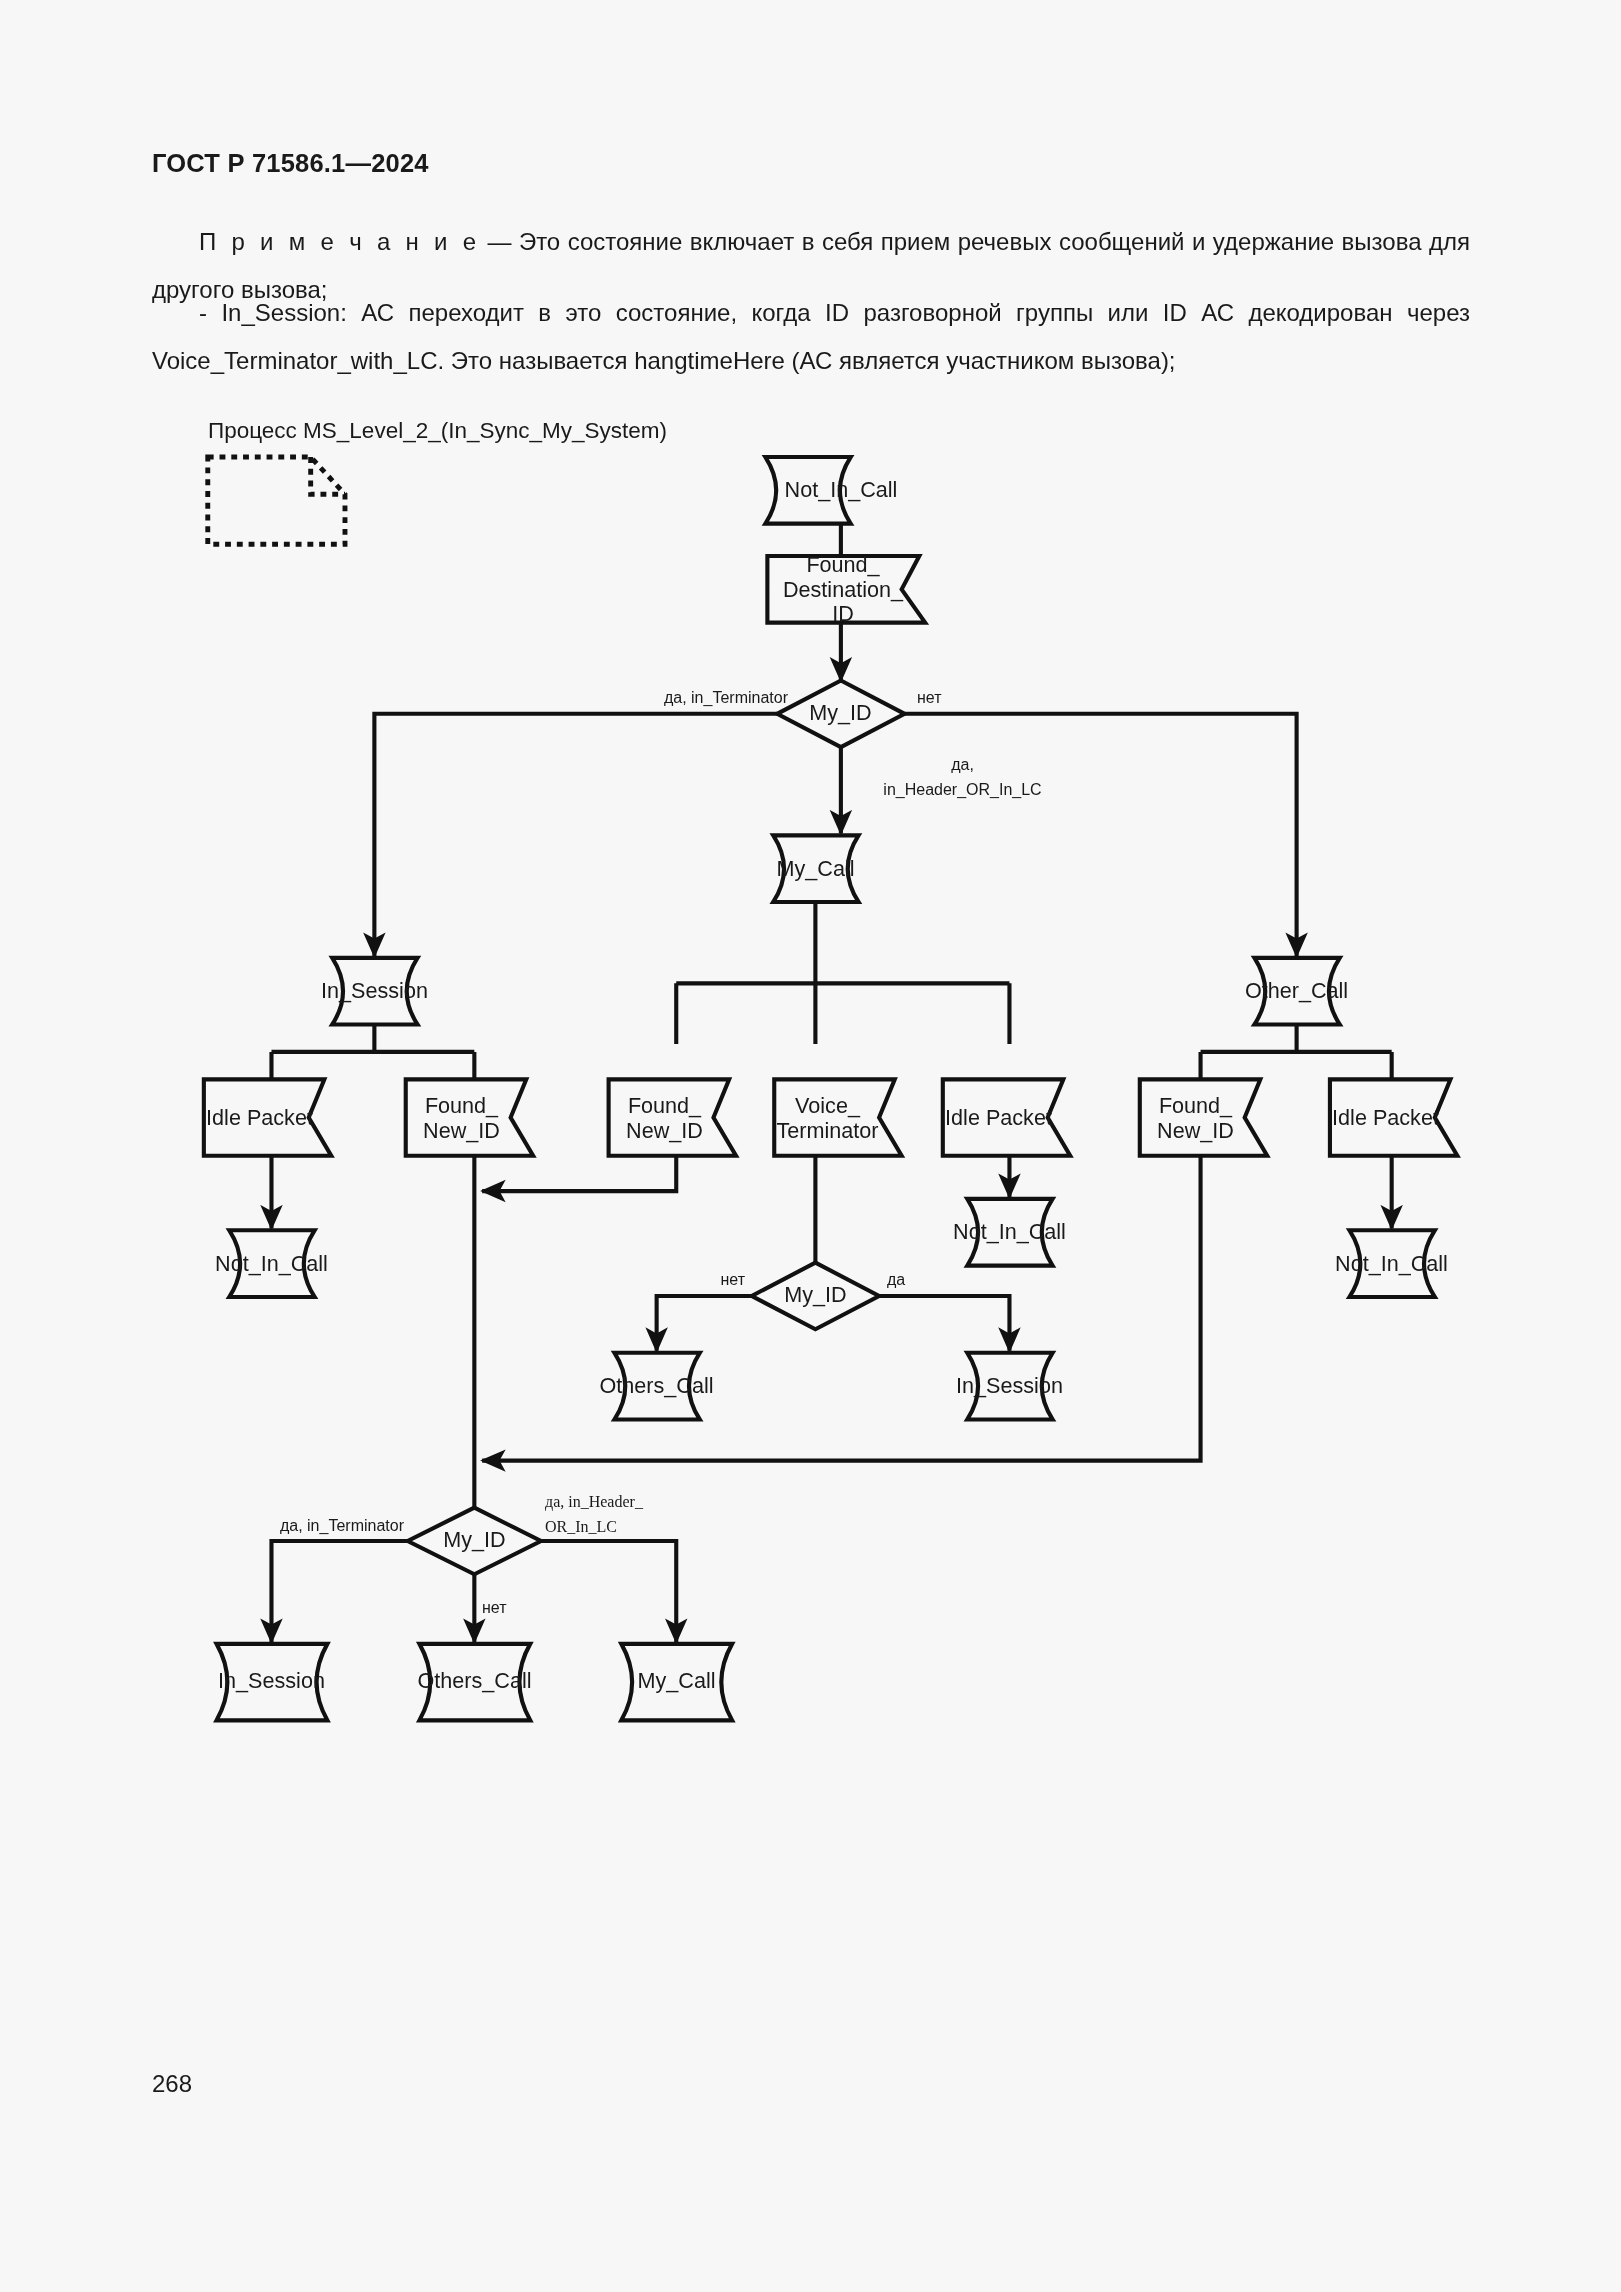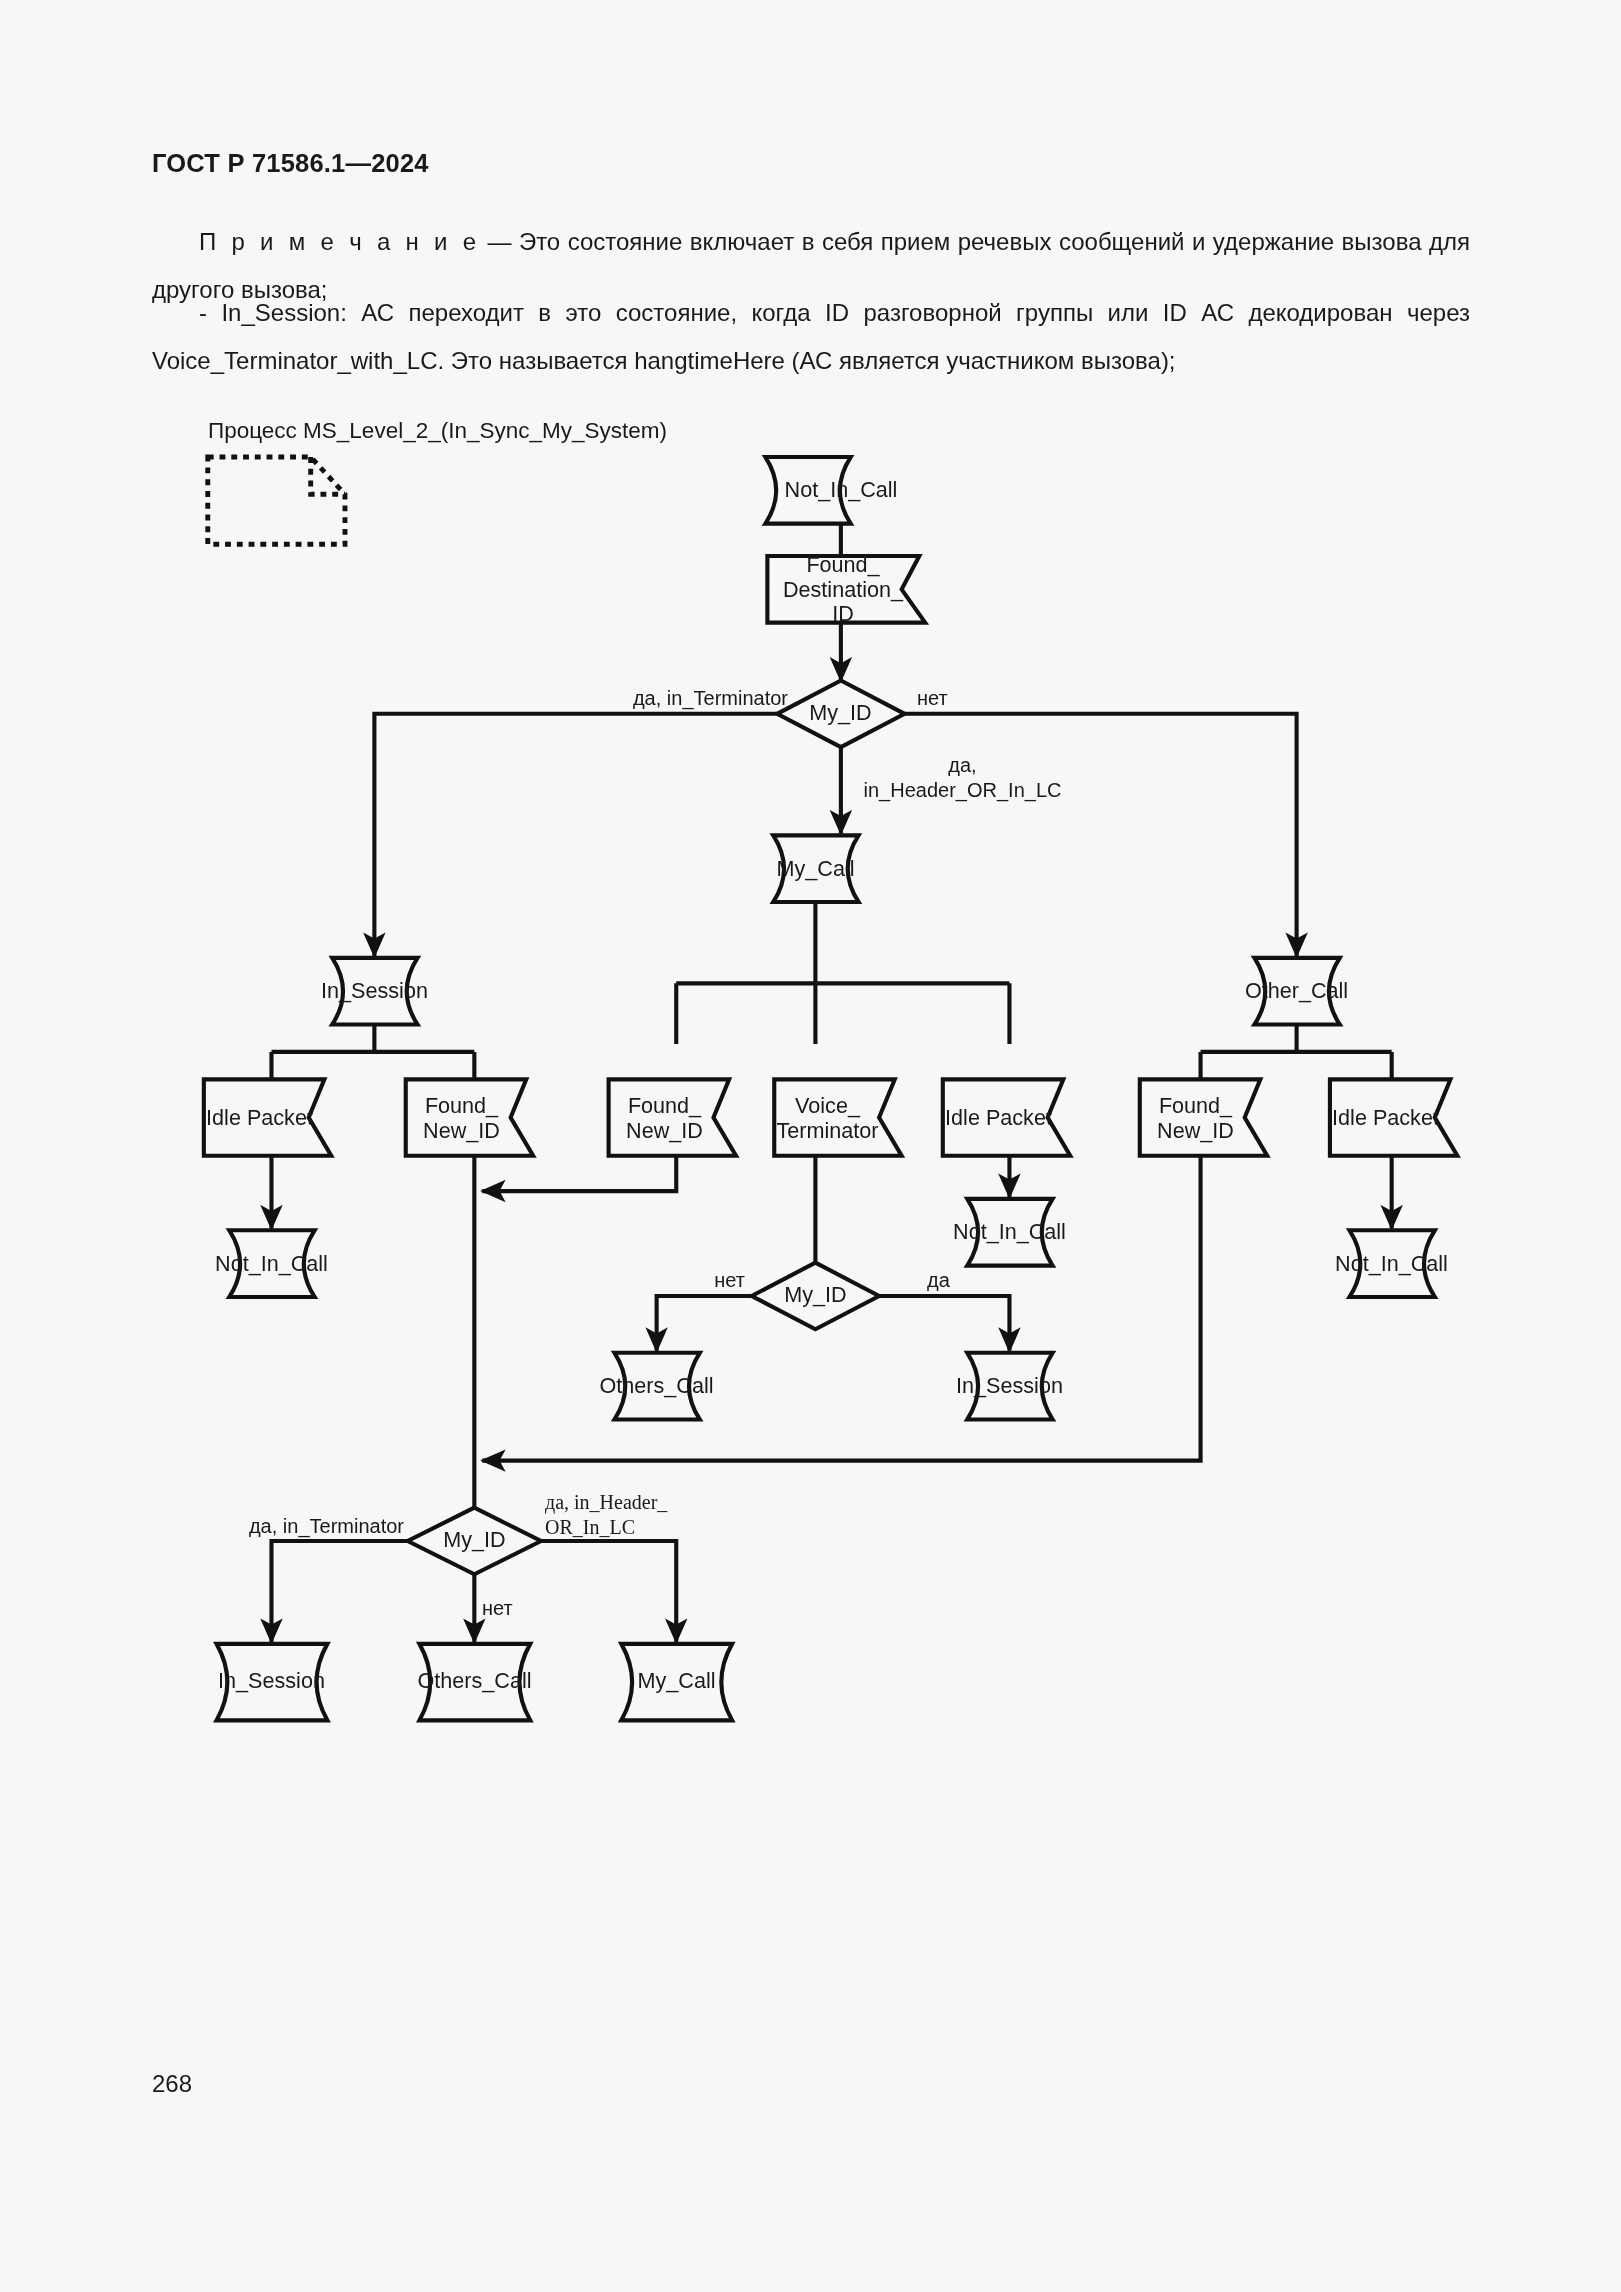--- a/index.html
+++ b/index.html
@@ -45,21 +45,21 @@
   .nodelabel{
     position:absolute;
     font-size:21.6px;
     line-height:24.5px;
     text-align:center;
     white-space:pre;
     pointer-events:none;
   }
   .edgelabel{
     position:absolute;
-    font-size:20px;
+    font-size:16px;
     line-height:24.5px;
     white-space:pre;
     text-align:center;
   }
 
   .caption{
     position:absolute;left:0;top:1761px;width:1621px;
     text-align:center;font-size:24px;
   }
   .folio{
@@ -218,21 +218,21 @@
     <div class="nodelabel" style="left:203px;top:1669px;width:137px;">In_Session</div>
     <div class="nodelabel" style="left:406px;top:1669px;width:137px;">Others_Call</div>
     <div class="nodelabel" style="left:608px;top:1669px;width:137px;">My_Call</div>
 
     <div class="edgelabel" style="left:572px;top:686px;width:216px;text-align:right;">да, in_Terminator</div>
     <div class="edgelabel" style="left:917px;top:686px;width:78px;text-align:left;">нет</div>
     <div class="edgelabel" style="left:845px;top:753px;width:235px;text-align:center;">да,
 in_Header_OR_In_LC</div>
 
     <div class="edgelabel" style="left:686px;top:1268px;width:59px;text-align:right;">нет</div>
-    <div class="edgelabel" style="left:887px;top:1268px;width:59px;text-align:left;margin-left:40px;">да</div>
+    <div class="edgelabel" style="left:887px;top:1268px;width:59px;text-align:left;">да</div>
 
     <div class="edgelabel" style="left:186px;top:1514px;width:218px;text-align:right;">да, in_Terminator</div>
     <div class="edgelabel" style="left:545px;top:1490px;width:225px;text-align:left;font-family:Liberation Serif, serif;">да, in_Header_
 OR_In_LC</div>
     <div class="edgelabel" style="left:482px;top:1596px;width:69px;text-align:left;">нет</div>
 
   </div>
 
 
   <div class="folio">268</div>

